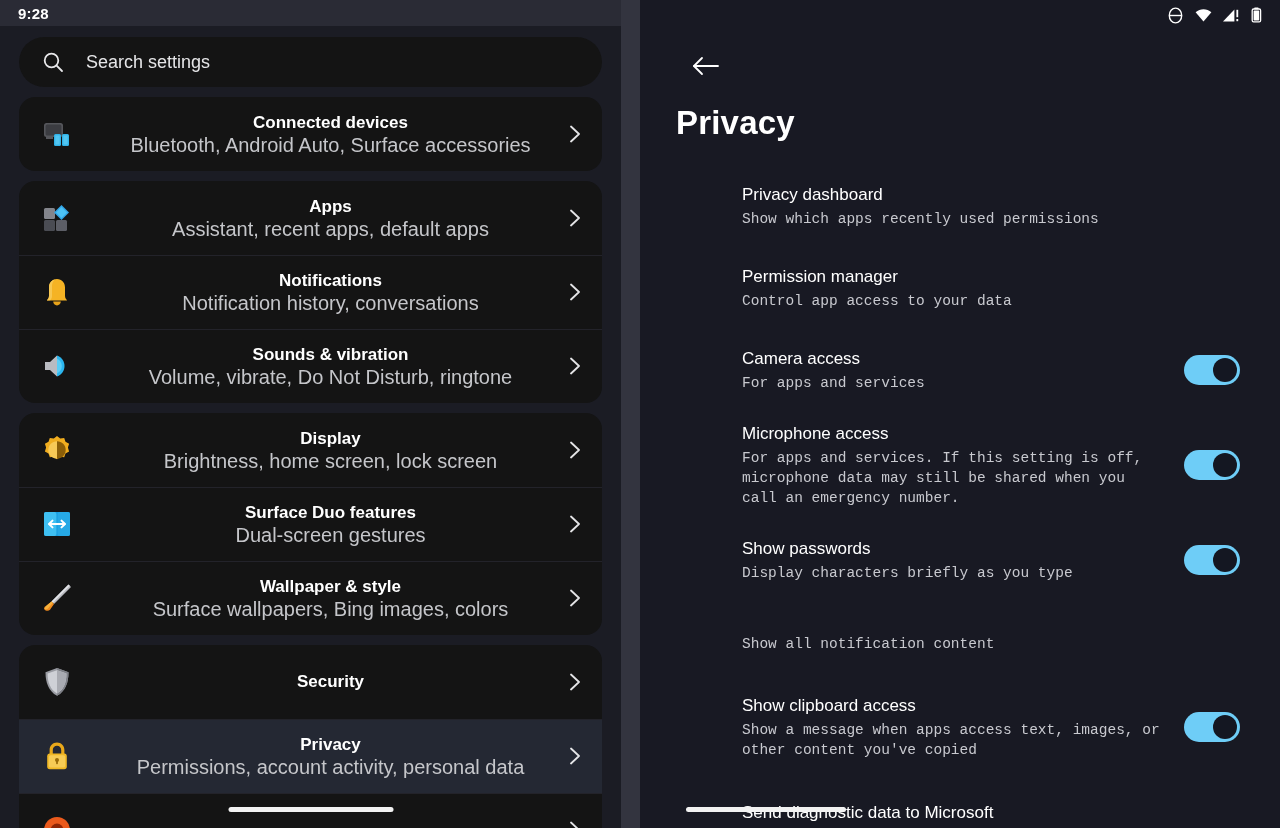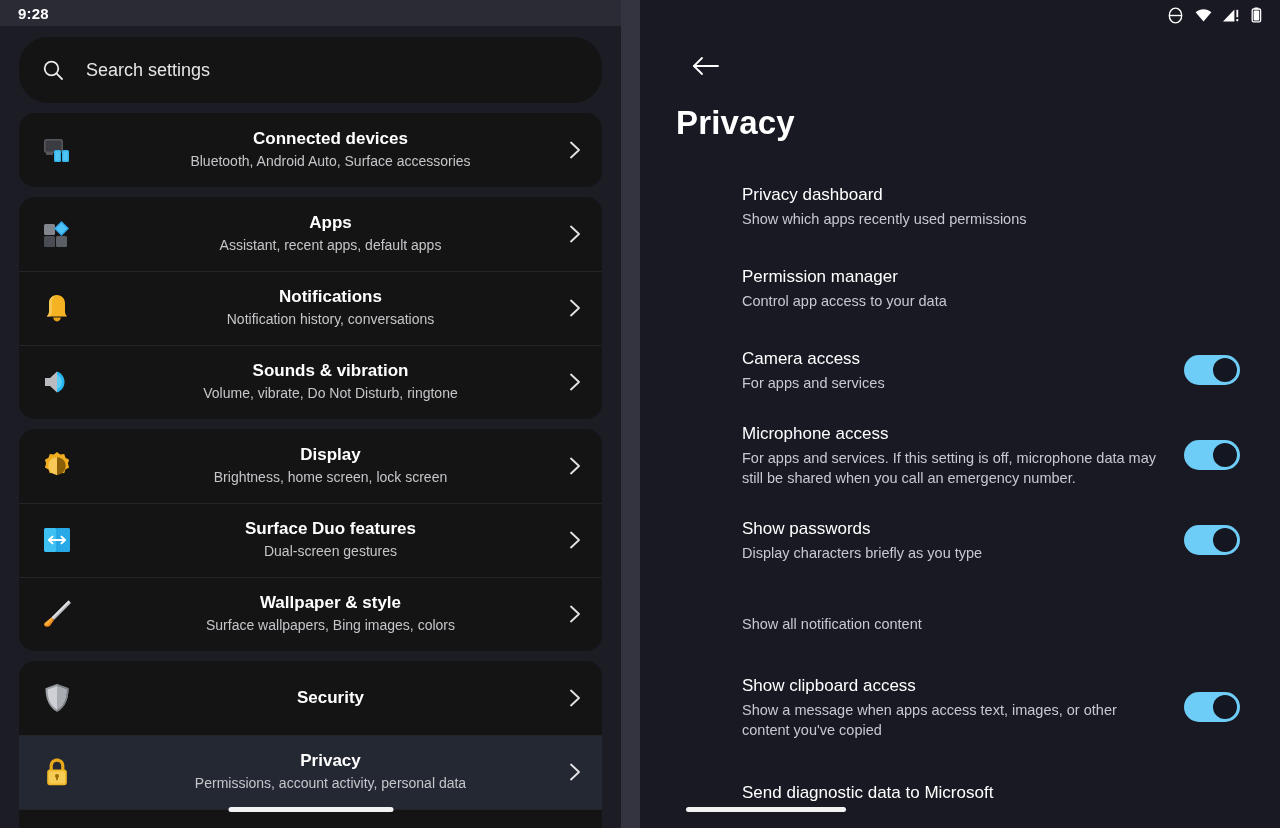--- a/index.html
+++ b/index.html
@@ -36,21 +36,21 @@
     letter-spacing: 0.2px;
   }
   .left-scroll {
     padding: 0 19px;
     background: #1b1c24;
     height: 802px;
   }
 
   .search-box {
     margin-top: 11px;
-    height: 66px;
+    height: 50px;
     background: #141414;
     border-radius: 29px;
     display: flex;
     align-items: center;
     padding-left: 22px;
   }
   .search-icon { width: 24px; height: 24px; flex: 0 0 auto; }
   .search-text {
     margin-left: 21px;
     color: #e6e6e8;
@@ -88,21 +88,21 @@
   }
   .row-text { flex: 1 1 auto; min-width: 0; text-align: center; }
   .row-title {
     color: #ffffff;
     font-size: 17px;
     font-weight: bold;
     line-height: 22px;
   }
   .row-sub {
     color: #c5c6ca;
-    font-size: 14px;
+    font-size: 20px;
     line-height: 21px;
     margin-top: 1px;
   }
   .chevron { width: 22px; height: 22px; flex: 0 0 22px; opacity: 0.95; }
 
   
   .hinge {
     width: 19px; height: 828px;
     background: #33343f;
   }
@@ -147,20 +147,21 @@
   .pref-title {
     color: #ffffff;
     font-size: 17px;
     line-height: 23px;
   }
   .pref-sub {
     color: #c8c9cf;
     font-size: 14.5px;
     line-height: 20px;
     margin-top: 3px;
+    font-family: Liberation Mono, monospace;
   }
   .toggle {
     flex: 0 0 auto;
     width: 56px; height: 30px;
     border-radius: 15px;
     background: #6ecdf7;
     position: relative;
   }
   .toggle::after {
     content: "";

